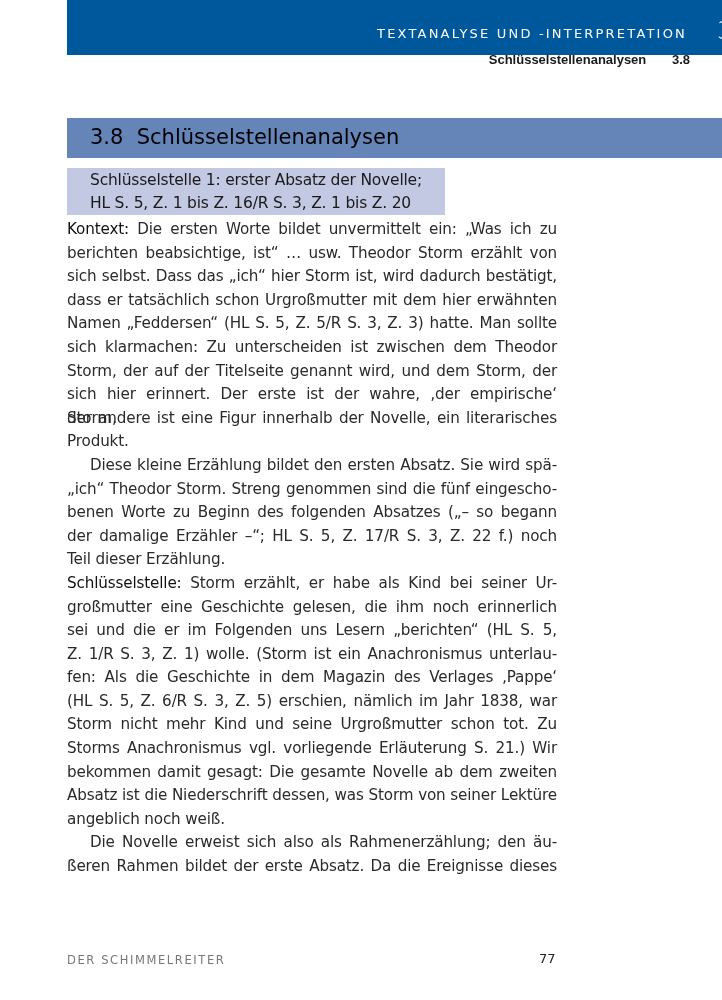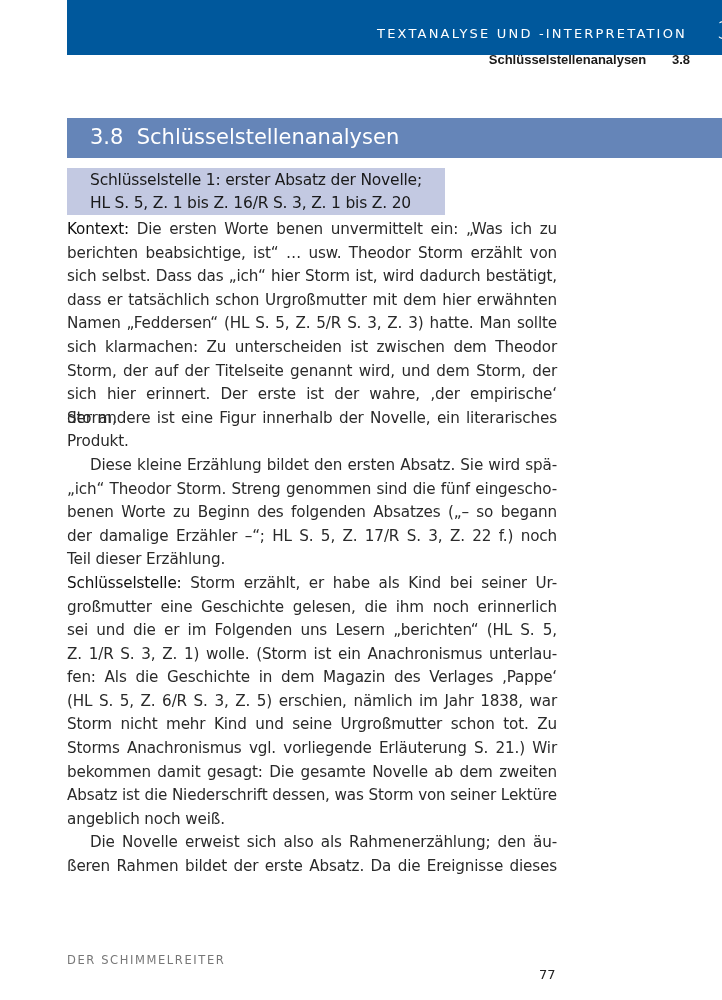--- a/index.html
+++ b/index.html
@@ -9,39 +9,39 @@
             background: #00589c; padding-left: 43px; }
   .banner-title { position: absolute; right: 78px; top: 26px; color: #ffffff;
                   font-size: 13px; letter-spacing: 2.2px; font-family: "DejaVu Sans", sans-serif; }
   .banner-chapter { position: absolute; right: 32px; top: 16px; color: #ffffff;
                     font-size: 25px; font-family: "DejaVu Sans", sans-serif; font-weight: 300; }
   .running-head { position: absolute; top: 52px; right: 32px; font-size: 13px; color: #1a1a1a; }
   .running-head .rh-title { margin-right: 22px; font-family: "Liberation Sans", sans-serif; font-weight: bold; }
   .running-head .rh-num { font-weight: bold; }
   .section-bar { position: absolute; left: 67px; top: 118px; width: 655px; height: 40px;
                  background: #6585b8; }
-  .section-title { position: absolute; left: 23px; top: 7px; color: #ffffff; font-size: 21px;
+  .section-title { position: absolute; left: 23px; top: 7px; color: #000000; font-size: 21px;
                    font-family: "DejaVu Sans", sans-serif; font-weight: 500; }
   .subhead { position: absolute; left: 67px; top: 168px; width: 378px; height: 47px;
              background: #c3c9e2; }
   .subhead div { font-family: "DejaVu Sans", sans-serif; font-size: 15.5px; color: #1a1a1a;
                  padding-left: 23px; line-height: 23px; letter-spacing: -0.2px; }
   .subhead div:first-child { padding-top: 1px; }
   .body-text { position: absolute; left: 67px; top: 218px; width: 490px;
                font-family: "DejaVu Sans", sans-serif; font-size: 15.2px; line-height: 23.6px;
                color: #2a2a2a; letter-spacing: -0.15px; }
   .line { white-space: nowrap; height: 23.6px; }
   .line.justify { text-align: justify; text-align-last: justify; white-space: normal; }
   .indent { padding-left: 23px; }
   .b { font-weight: normal; color: #111; }
   .i { font-style: italic; }
   .footer-title { position: absolute; left: 67px; top: 953px; font-size: 11.5px; letter-spacing: 1.6px;
                   color: #777777; font-family: "DejaVu Sans", sans-serif; }
   .footer-page { position: absolute; left: 539px; top: 951px; font-size: 13px; color: #222;
-                 font-family: "DejaVu Sans", sans-serif; margin-top: 16px; }
+                 font-family: "DejaVu Sans", sans-serif; }
 </style>
 </head>
 <body>
 
 <div class="banner">
   <span class="banner-title">TEXTANALYSE UND -INTERPRETATION</span>
   <span class="banner-chapter">3</span>
 </div>
 
 <div class="running-head">
@@ -52,21 +52,21 @@
 <div class="section-bar">
   <span class="section-title" style="white-space:pre">3.8  Schlüsselstellenanalysen</span>
 </div>
 
 <div class="subhead">
   <div>Schlüsselstelle 1: erster Absatz der Novelle;</div>
   <div>HL S. 5, Z. 1 bis Z. 16/R S. 3, Z. 1 bis Z. 20</div>
 </div>
 
 <div class="body-text">
-  <div class="line justify"><span class="b">Kontext:</span><span> Die ersten Worte benen unvermittelt ein: „Was ich zu</span></div>
+  <div class="line justify"><span class="b">Kontext:</span><span> Die ersten Worte bildet unvermittelt ein: „Was ich zu</span></div>
   <div class="line justify">berichten beabsichtige, ist“ … usw. Theodor Storm erzählt von</div>
   <div class="line justify">sich selbst. Dass das „ich“ hier Storm ist, wird dadurch bestätigt,</div>
   <div class="line justify">dass er tatsächlich schon Urgroßmutter mit dem hier erwähnten</div>
   <div class="line justify">Namen „Feddersen“ (HL S. 5, Z. 5/R S. 3, Z. 3) hatte. Man sollte</div>
   <div class="line justify">sich klarmachen: Zu unterscheiden ist zwischen dem Theodor</div>
   <div class="line justify">Storm, der auf der Titelseite genannt wird, und dem Storm, der</div>
   <div class="line justify">sich hier erinnert. Der erste ist der wahre, ‚der empirische‘ Storm,</div>
   <div class="line justify">der andere ist eine Figur innerhalb der Novelle, ein literarisches</div>
   <div class="line">Produkt.</div>
   <div class="line justify indent">Diese kleine Erzählung bildet den ersten Absatz. Sie wird spä-</div>

